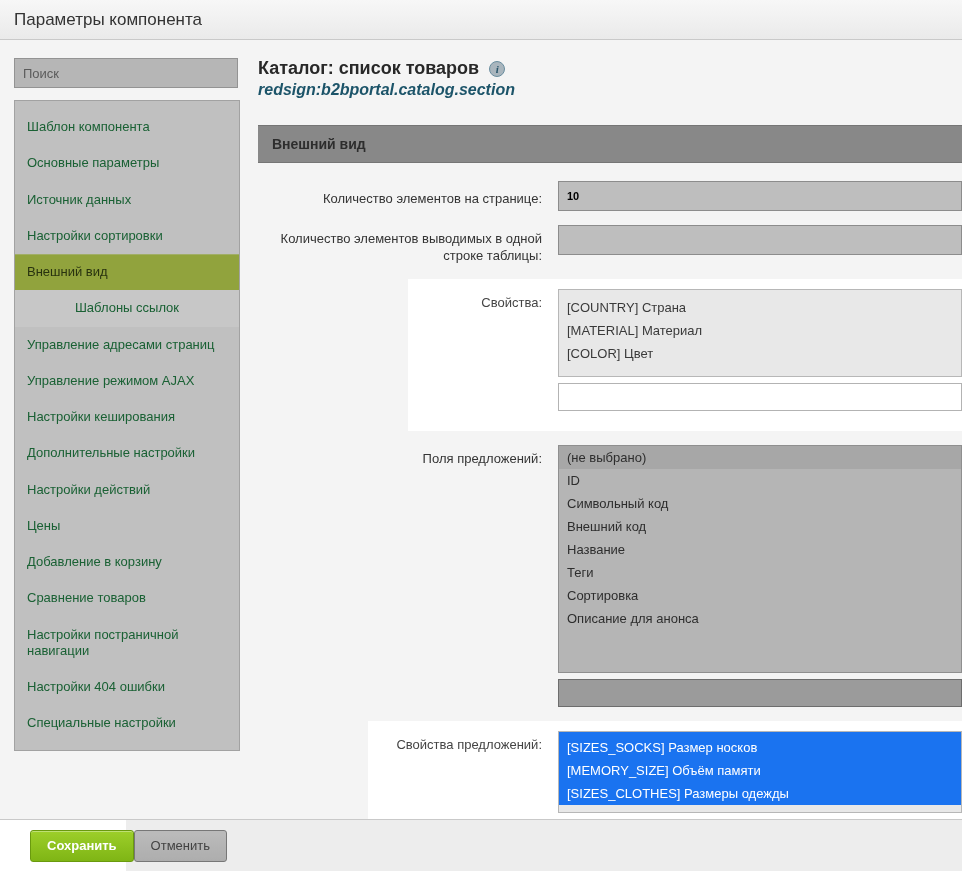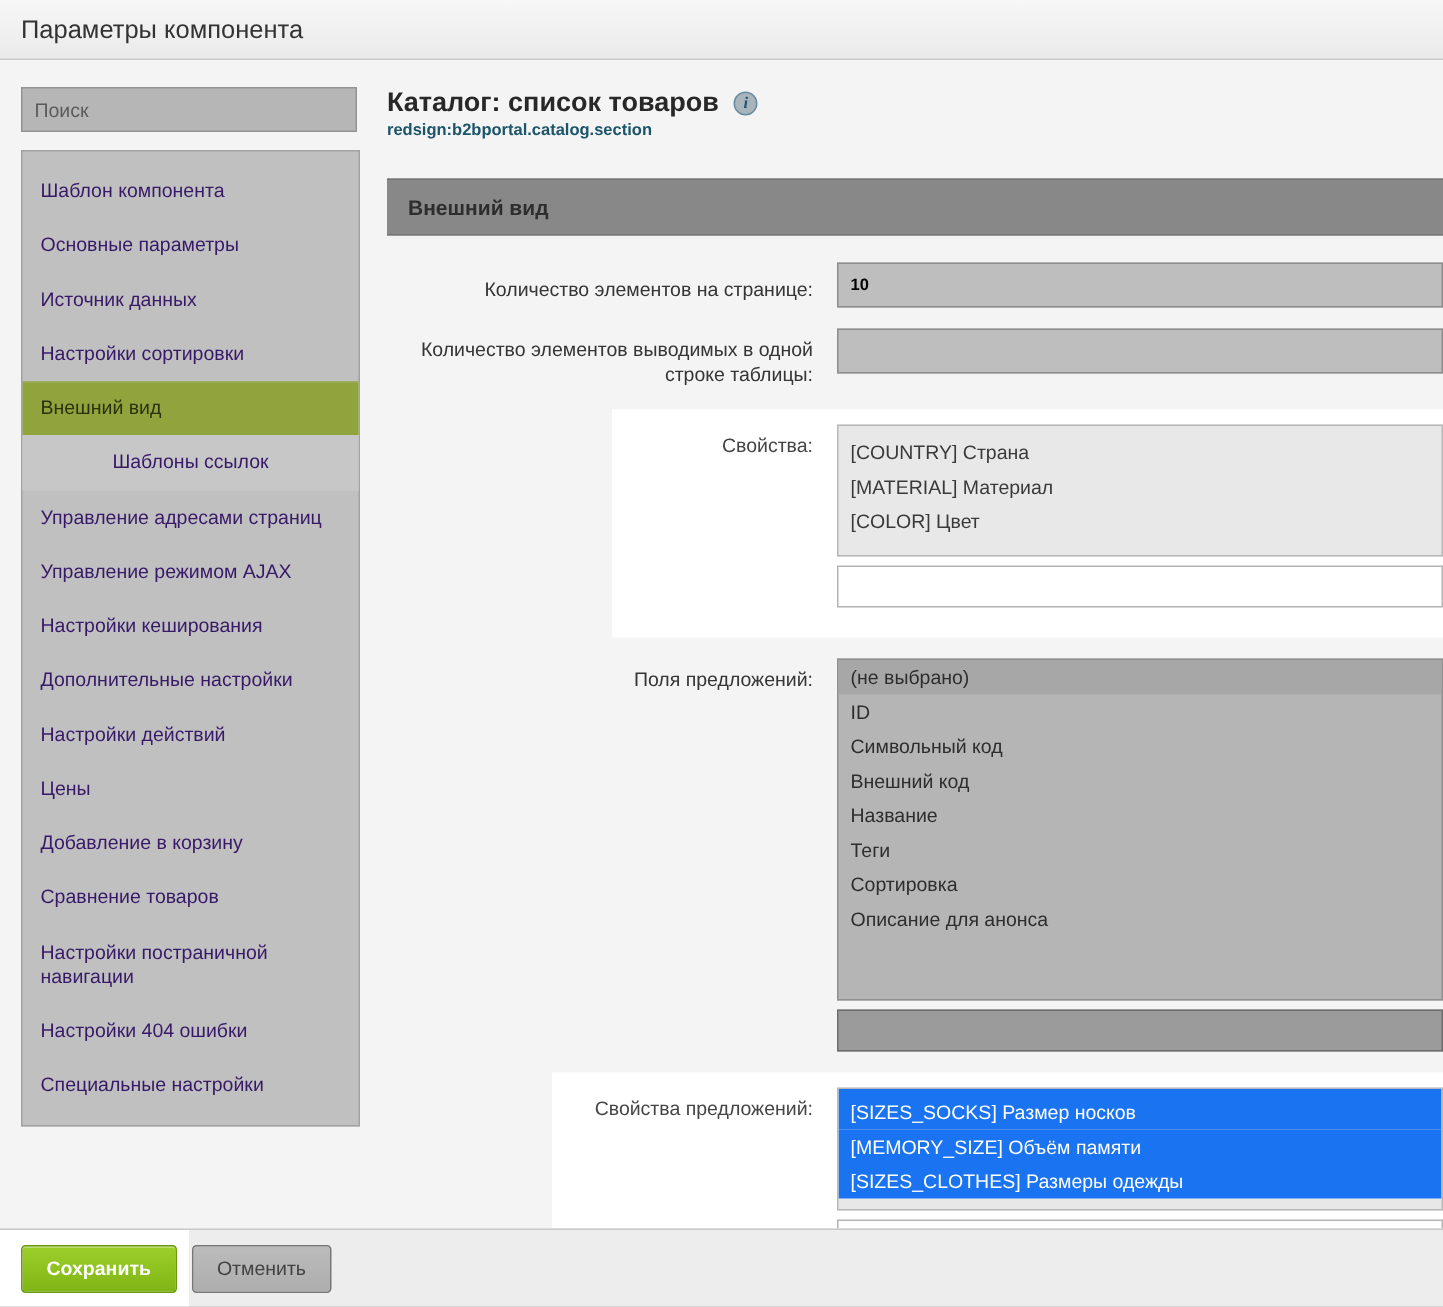--- a/index.html
+++ b/index.html
@@ -57,21 +57,21 @@
     outline: none;
   }
   .nav {
     border: 1px solid #d0d0d0;
     background: #f6f6f6;
     padding: 8px 0;
   }
   .nav-item {
     padding: 10px 12px;
     font-size: 13px;
-    color: #4c1d95;
+    color: #15803d;
     cursor: pointer;
     line-height: 1.25;
   }
   .nav-item.active {
     background: #b8d43a;
     color: #32410c;
     box-shadow: inset 0 1px 0 rgba(255,255,255,0.3);
   }
   .main {
     flex: 1;
@@ -99,23 +99,24 @@
     color: #2b6d8e;
     font-size: 11px;
     font-style: italic;
     font-weight: bold;
     align-items: center;
     justify-content: center;
     font-family: Georgia, serif;
   }
   .header .h-sub {
     color: #1a6e8e;
-    font-size: 11px;
+    font-size: 16px;
     font-weight: bold;
     margin-top: 2px;
+    font-style: italic;
   }
   .section {
     margin-top: 18px;
   }
   .section-header {
     background: #afafaf;
     color: #3a3a3a;
     font-weight: bold;
     font-size: 14px;
     padding: 10px 14px;
@@ -185,22 +186,21 @@
     width: 100%;
   }
   .footer {
     position: absolute;
     left: 0; right: 0; bottom: 0;
     height: 52px;
     background: #ededed;
     border-top: 1px solid #c9c9c9;
     display: flex;
     align-items: center;
-    padding: 0 14px;
-    gap: 10px;
+    padding: 0 30px;
   }
   .btn {
     height: 32px;
     padding: 0 16px;
     border: 1px solid #999;
     border-radius: 3px;
     font-size: 13px;
     cursor: pointer;
   }
   .btn-primary {

